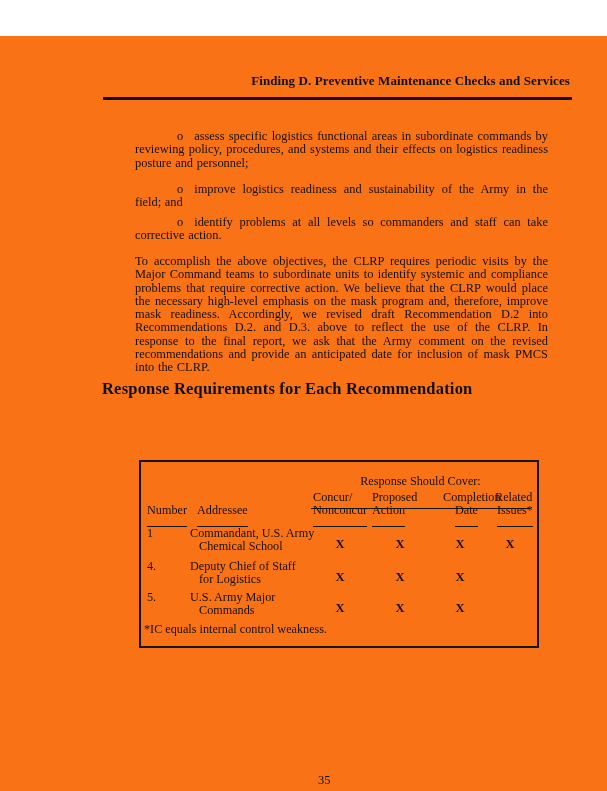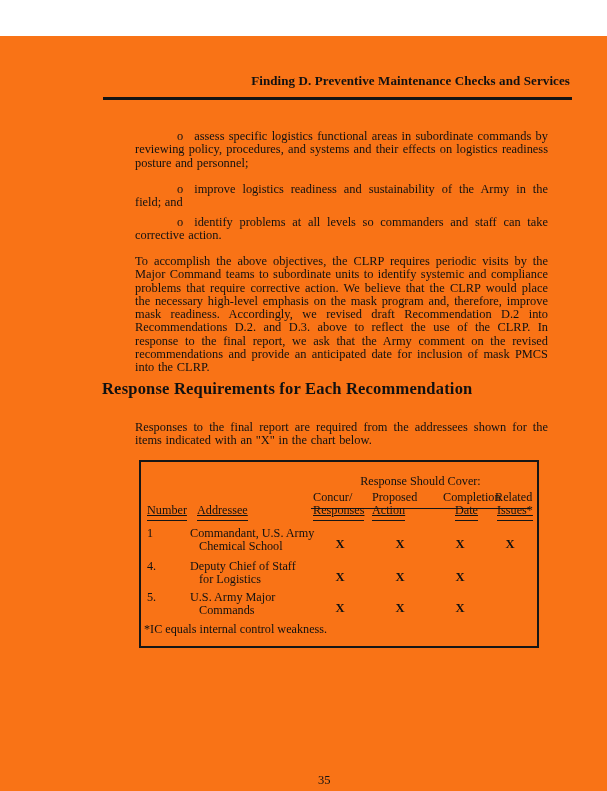--- a/index.html
+++ b/index.html
@@ -57,21 +57,21 @@
     left: 139px;
     top: 424px;
     width: 400px;
     height: 188px;
     border: 2px solid #161616;
     box-sizing: border-box;
     font-size: 12.2px;
     line-height: 13px;
   }
   .tcell { position: absolute; white-space: nowrap; }
-  .u { border-bottom: 1.3px solid #161616; padding-bottom: 3px; text-decoration: underline; }
+  .u { border-bottom: 1.3px solid #161616; padding-bottom: 9px; }
   .rsc-header {
     position: absolute;
     left: 170px;
     top: 13px;
     width: 219px;
     text-align: center;
     border-bottom: 1.4px solid #161616;
     padding-bottom: 20px;
     white-space: nowrap;
   }
@@ -101,34 +101,33 @@
   <p class="body-block bullet" style="top:94px"><span class="marker">o</span><span>assess specific logistics functional areas in subordinate commands by reviewing policy, procedures, and systems and their effects on logistics readiness posture and personnel;</span></p>
 
   <p class="body-block bullet" style="top:147px"><span class="marker">o</span><span>improve logistics readiness and sustainability of the Army in the field; and</span></p>
 
   <p class="body-block bullet" style="top:180px"><span class="marker">o</span><span>identify problems at all levels so commanders and staff can take corrective action.</span></p>
 
   <p class="body-block" style="top:219px">To accomplish the above objectives, the CLRP requires periodic visits by the Major Command teams to subordinate units to identify systemic and compliance problems that require corrective action.  We believe that the CLRP would place the necessary high-level emphasis on the mask program and, therefore, improve mask readiness.  Accordingly, we revised draft Recommendation D.2 into Recommendations D.2. and D.3. above to reflect the use of the CLRP.  In response to the final report, we ask that the Army comment on the revised recommendations and provide an anticipated date for inclusion of mask PMCS into the CLRP.</p>
 
   <h1 class="section-heading">Response Requirements for Each Recommendation</h1>
 
-  <p class="body-block" style="top:385px">Responses to the final report are required from the addressees shown for the items indicated with an "X" in the chart below.</p>
 
   <div class="table-box">
 
     <div class="rsc-header">Response Should Cover:</div>
 
     <div class="tcell" style="left:172px; top:29px">Concur/</div>
     <div class="tcell" style="left:231px; top:29px">Proposed</div>
     <div class="tcell" style="left:302px; top:29px">Completion</div>
     <div class="tcell" style="left:354px; top:29px">Related</div>
 
     <div class="tcell u" style="left:6px;   top:42px">Number</div>
     <div class="tcell u" style="left:56px;  top:42px">Addressee</div>
-    <div class="tcell u" style="left:172px; top:42px">Responses</div>
+    <div class="tcell u" style="left:172px; top:42px">Nonconcur</div>
     <div class="tcell u" style="left:231px; top:42px">Action</div>
     <div class="tcell u" style="left:314px; top:42px">Date</div>
     <div class="tcell u" style="left:356px; top:42px">Issues*</div>
 
     <div class="tcell" style="left:6px;  top:65px">1</div>
     <div class="tcell" style="left:49px; top:65px">Commandant, U.S. Army</div>
     <div class="tcell" style="left:58px; top:78px">Chemical School</div>
     <div class="xcell" style="left:186px; top:76px">X</div>
     <div class="xcell" style="left:246px; top:76px">X</div>
     <div class="xcell" style="left:306px; top:76px">X</div>

